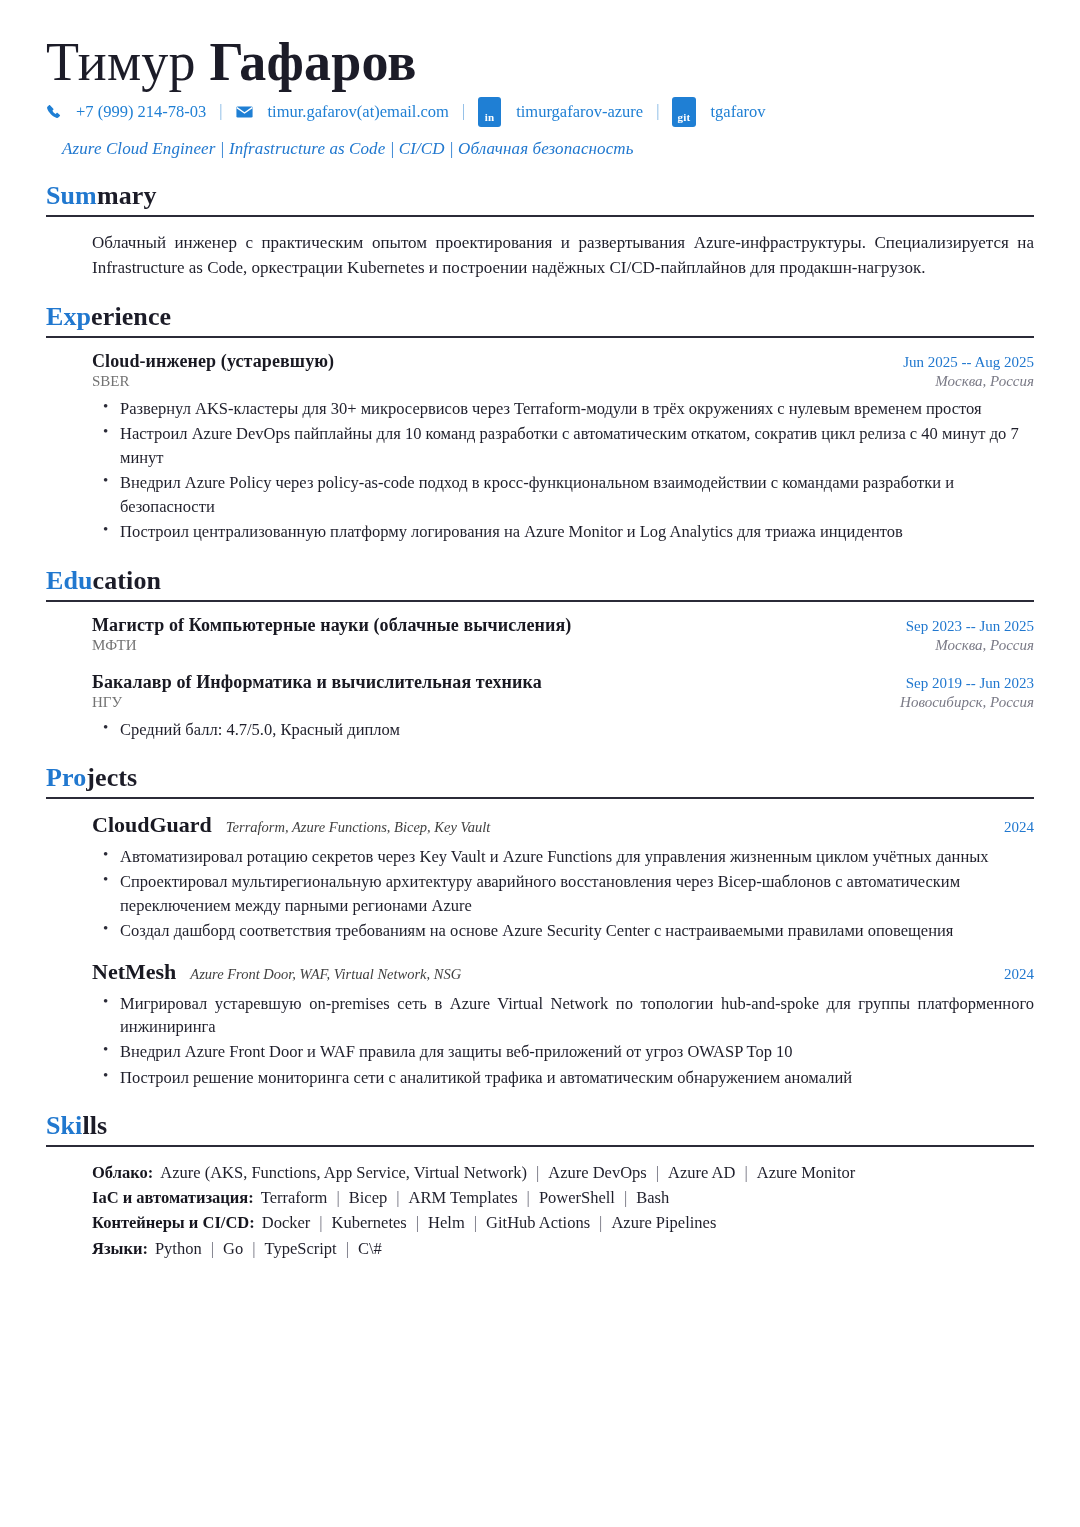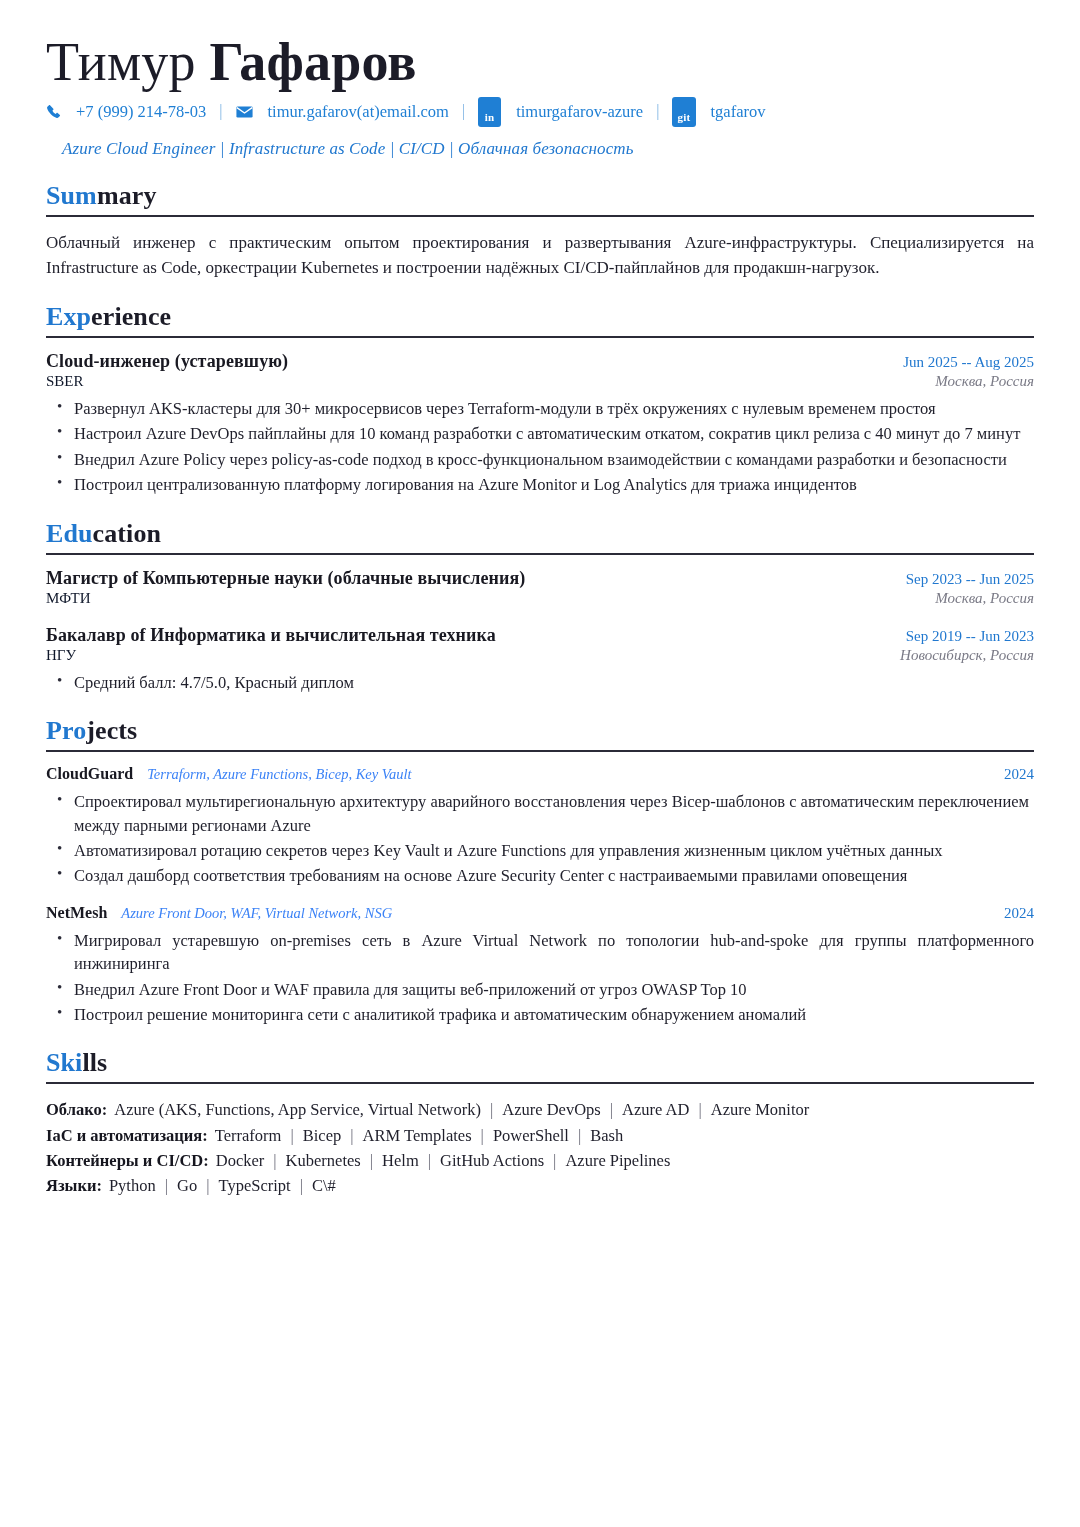--- a/index.html
+++ b/index.html
@@ -95,21 +95,21 @@
     margin: 0 0 4px 0;
     letter-spacing: 0.1px;
   }
   .section-title .accent { color: #2178cf; }
   .rule {
     height: 0;
     border-bottom: 2.2px solid #2b2b38;
     margin: 2px 0 0 0;
   }
 
-  .section-body { padding-top: 13px; }
+  .section-body { padding-top: 13px; margin-left: 46px; }
 
   .summary-text {
     font-size: 17px;
     line-height: 1.48;
     color: #1f1f2b;
     text-align: justify;
     margin: 0;
   }
 
   
@@ -128,21 +128,21 @@
     letter-spacing: 0.1px;
   }
   .entry-date {
     font-size: 15px;
     color: #2178cf;
     white-space: nowrap;
   }
   .entry-row.sub { margin-top: 1px; }
   .entry-org {
     font-size: 15px;
-    color: #0f172a;
+    color: #737373;
   }
   .entry-loc {
     font-size: 15px;
     font-style: italic;
     color: #7a7a86;
     white-space: nowrap;
   }
 
   ul.bullets {
     list-style: none;
@@ -174,28 +174,28 @@
     align-items: baseline;
     gap: 18px;
   }
   .project-left {
     display: flex;
     align-items: baseline;
     gap: 14px;
     flex-wrap: wrap;
   }
   .project-name {
-    font-size: 16px;
+    font-size: 22px;
     font-weight: 700;
     color: #191922;
   }
   .project-stack {
     font-size: 14.5px;
     font-style: italic;
-    color: #3b82f6;
+    color: #404040;
   }
   .project-year {
     font-size: 15px;
     color: #2178cf;
     white-space: nowrap;
   }
   .project + .project { margin-top: 16px; }
 
   
   .skill-row {
@@ -347,22 +347,22 @@
 
       <div class="project">
         <div class="project-head">
           <span class="project-left">
             <span class="project-name">CloudGuard</span>
             <span class="project-stack">Terraform, Azure Functions, Bicep, Key Vault</span>
           </span>
           <span class="project-year">2024</span>
         </div>
         <ul class="bullets">
+          <li>Автоматизировал ротацию секретов через Key Vault и Azure Functions для управления жизненным циклом учётных данных</li>
           <li>Спроектировал мультирегиональную архитектуру аварийного восстановления через Bicep-шаблонов с автоматическим переключением между парными регионами Azure</li>
-          <li>Автоматизировал ротацию секретов через Key Vault и Azure Functions для управления жизненным циклом учётных данных</li>
           <li>Создал дашборд соответствия требованиям на основе Azure Security Center с настраиваемыми правилами оповещения</li>
         </ul>
       </div>
 
       <div class="project">
         <div class="project-head">
           <span class="project-left">
             <span class="project-name">NetMesh</span>
             <span class="project-stack">Azure Front Door, WAF, Virtual Network, NSG</span>
           </span>

